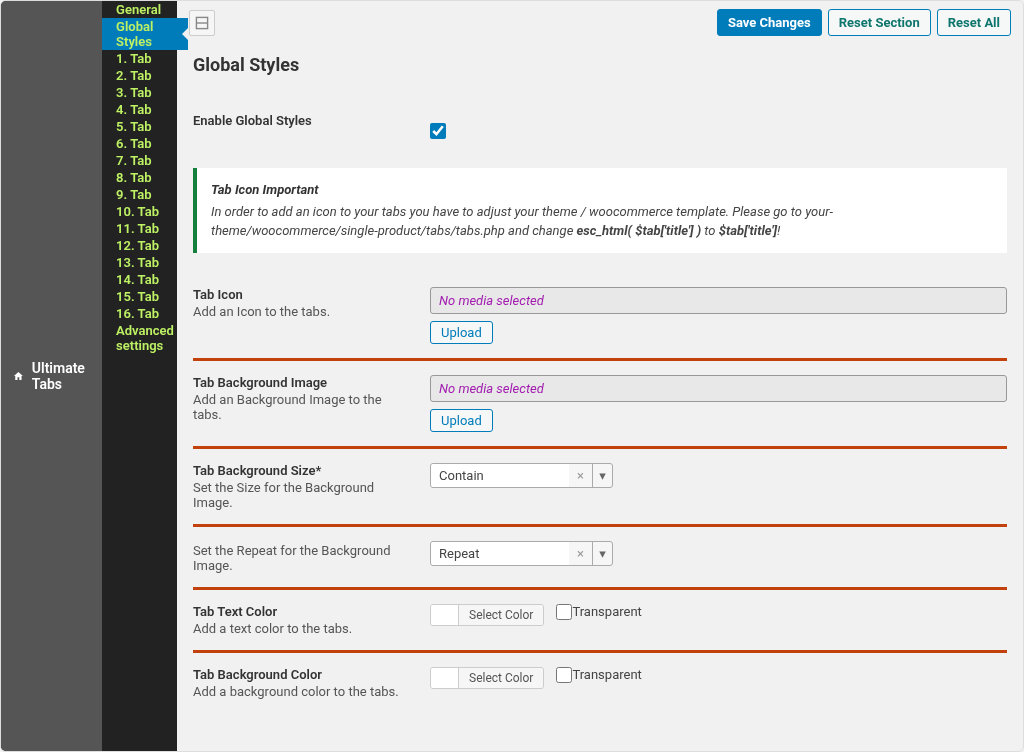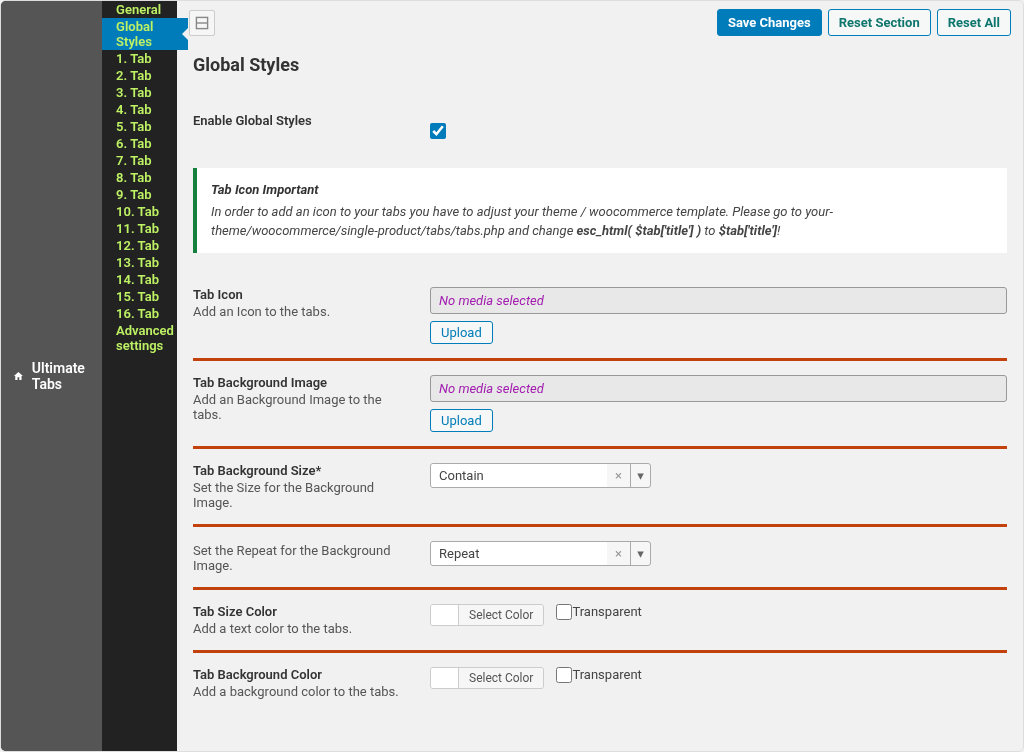--- a/index.html
+++ b/index.html
@@ -26,21 +26,21 @@
     .field-label { width:237px; flex-shrink:0; padding-right:20px; }
     .field-title { font-weight:600; font-size:13px; color:#333; }
     .field-desc { color:#555; font-size:13px; margin-top:2px; }
     .field-control { flex:1; }
     input[type=checkbox] { width:16px; height:16px; accent-color:#007cba; margin-top:10px; }
     .info-box { background:#fff; border-left:4px solid #15803d; padding:12px 14px; margin:12px 0 20px; font-size:13px; line-height:1.5; color:#444;font-style:italic; }
     .info-box .info-title { font-weight:700; margin-bottom:2px; display:block; color:#333; }
     .info-box b.code { font-weight:700; }
     .media-display { background:#e8e8e8; border:1px solid #999; border-radius:3px; padding:5px 8px; color:#a21caf; margin-bottom:7px;font-style:italic; }
     .btn-upload { display:inline-block; padding:3px 10px; border:1px solid #007cba; color:#007cba; background:#f6f7f7; border-radius:3px; cursor:pointer; font-size:13px; }
-    .select-wrap { display:flex; align-items:flex-end; width:221px; border:1px solid #aaa; border-radius:3px; background:#f6f6f6; }
+    .select-wrap { display:flex; align-items:flex-end; width:183px; border:1px solid #aaa; border-radius:3px; background:#f6f6f6; }
     .select-wrap span.sel-val { flex:1; padding:4px 8px; background:#fff; border-radius:3px 0 0 3px; }
     .select-clear { padding:4px 8px; color:#999; cursor:pointer; }
     .select-caret { width:20px; text-align:center; border-left:1px solid #aaa; padding:4px 0; color:#666; cursor:pointer; }
     .color-row { display:flex; align-items:flex-start; gap:12px; }
     .color-picker { display:flex; border:1px solid #ccc; border-radius:3px; overflow:hidden; }
     .color-swatch { width:28px; background:#fff; border-right:1px solid #ccc; }
     .color-btn { padding:3px 10px; background:#f6f6f6; color:#555; cursor:pointer; font-size:12px; }
     .transp { display:flex; align-items:center; }
     .transp input { margin:0; width:16px; height:16px; }
   </style>
@@ -158,21 +158,21 @@
         <div class="select-wrap">
           <span class="sel-val">Repeat</span>
           <span class="select-clear">×</span>
           <span class="select-caret">▾</span>
         </div>
       </div>
     </div>
 
     <div class="field">
       <div class="field-label">
-        <div class="field-title">Tab Size Color</div>
+        <div class="field-title">Tab Text Color</div>
         <div class="field-desc">Add a text color to the tabs.</div>
       </div>
       <div class="field-control">
         <div class="color-row">
           <div class="color-picker">
             <span class="color-swatch"></span>
             <span class="color-btn">Select Color</span>
           </div>
           <label class="transp">
             <input type="checkbox" style="">

